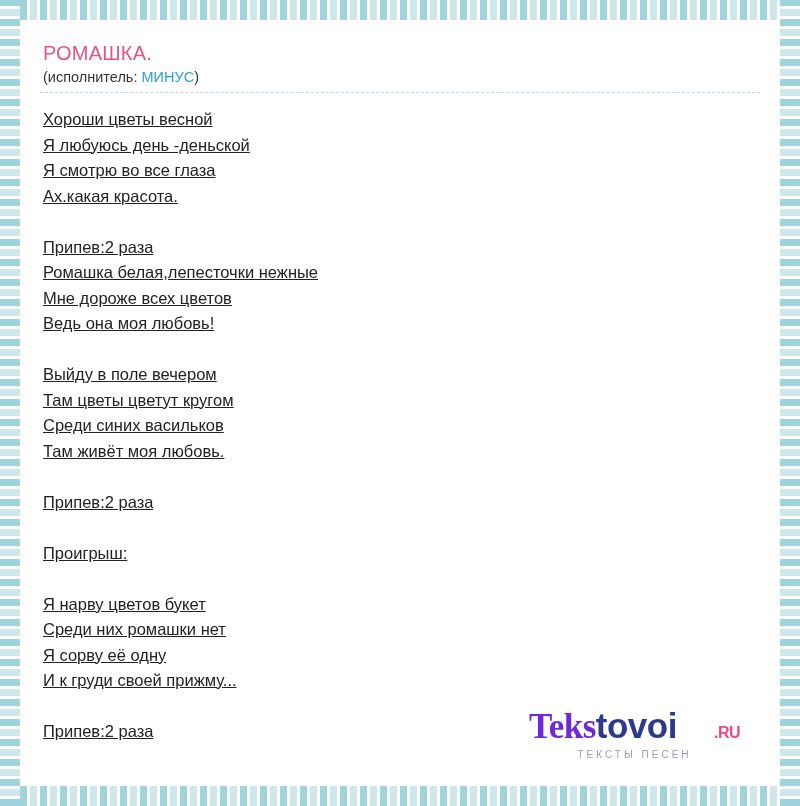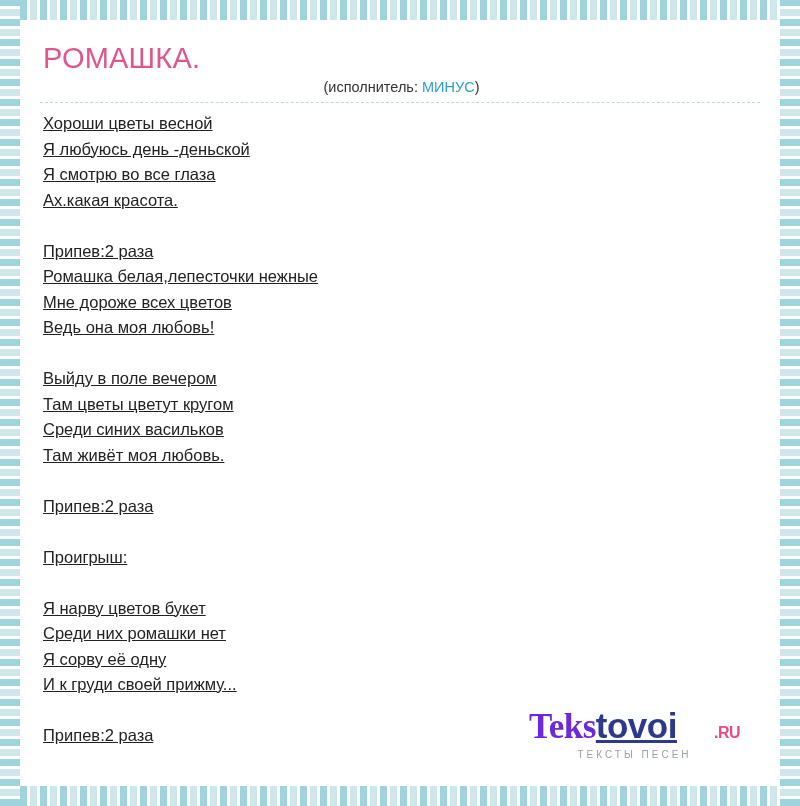--- a/index.html
+++ b/index.html
@@ -70,34 +70,33 @@
     position: absolute;
     left: 20px; top: 20px;
     width: 760px; height: 766px;
     background: #ffffff;
     box-sizing: border-box;
     padding: 22px 20px 0 20px;
   }
 
   .song-title {
     color: #e0558c;
-    font-size: 29px;
+    font-size: 20px;
     font-weight: normal;
     margin: 0 0 4px 0;
     padding: 0 0 0 3px;
     letter-spacing: 0.2px;
   }
 
   .artist-line {
     font-size: 14.5px;
     color: #333333;
     padding: 0 0 7px 3px;
     border-bottom: 1px dashed #bcd9e3;
-    margin-bottom: 8px;
-    text-align: center;
+    margin-bottom: 14px;
   }
   .artist-link {
     color: #2f9fd0;
     text-decoration: none;
     cursor: pointer;
   }
 
   .lyrics {
     font-size: 16.5px;
     line-height: 25.5px;
@@ -119,21 +118,21 @@
   }
   .logo-main {
     font-size: 35px;
     font-weight: bold;
     color: #e8498a;
     letter-spacing: -0.5px;
     line-height: 36px;
     white-space: nowrap;
   }
   .logo-main .teks { color: #6d28d9; font-family: Liberation Serif, serif; }
-  .logo-main .tovoi { color: #2d3a8c; text-decoration: underline; }
+  .logo-main .tovoi { color: #2d3a8c; }
   .logo-main .ru {
     color: #e8498a;
     font-size: 16px;
     vertical-align: baseline;
     margin-left: 37px;
   }
   .logo-sub {
     font-size: 10px;
     color: #9aa0a6;
     letter-spacing: 3px;

